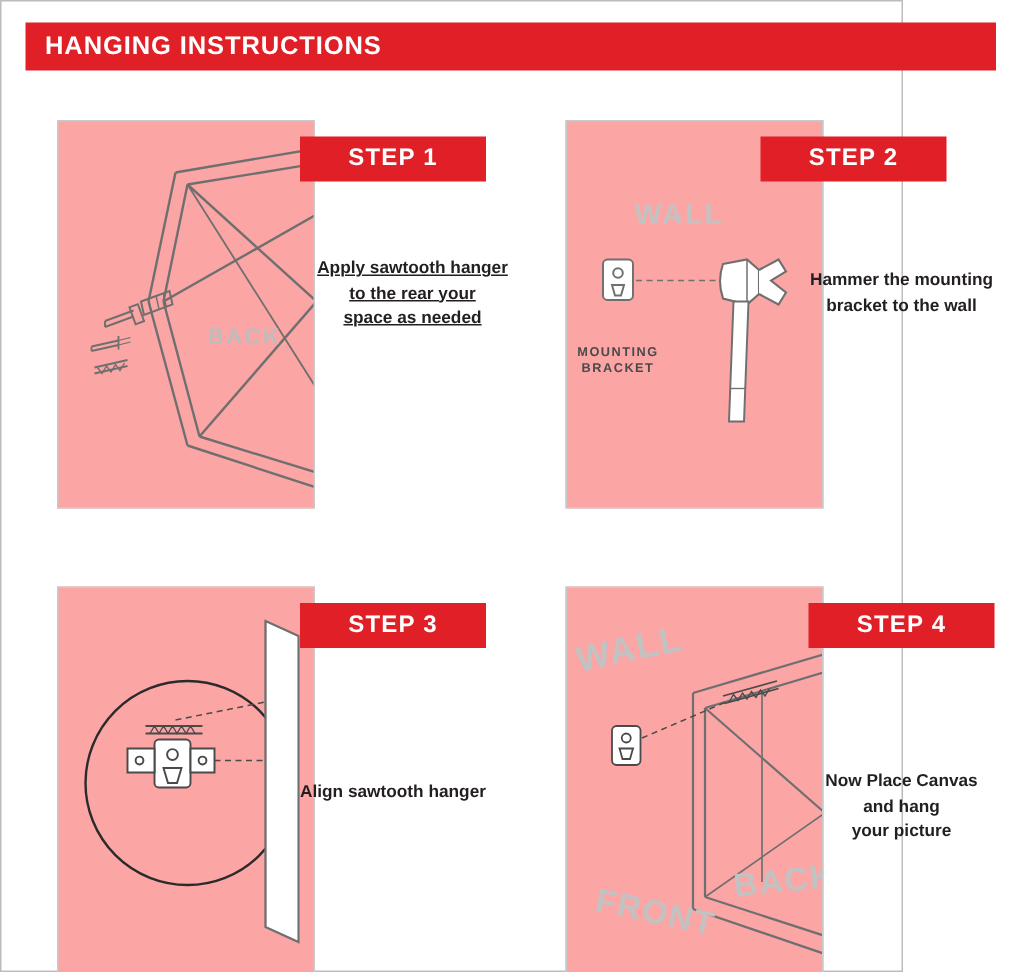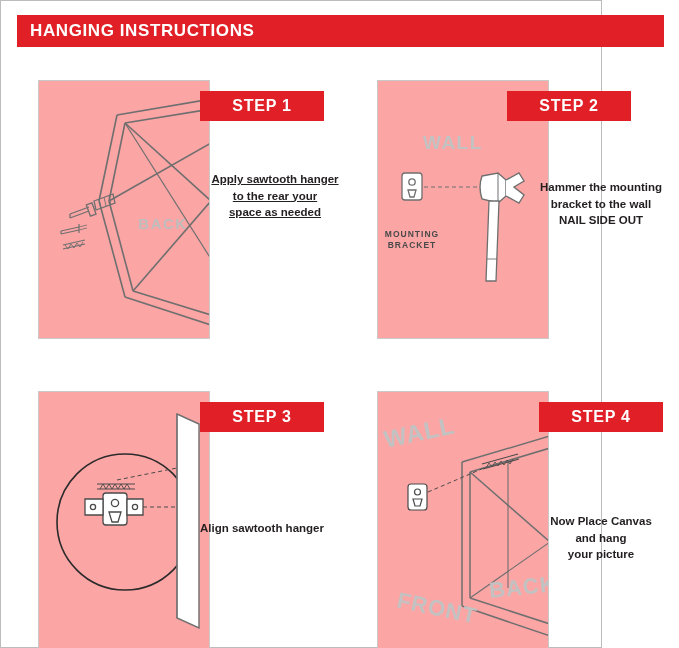--- a/index.html
+++ b/index.html
@@ -190,21 +190,20 @@
       <text x="34" y="156" text-anchor="middle" font-family="Liberation Sans, sans-serif" font-size="8.5" font-weight="bold" fill="#4a4a4a" letter-spacing="1">MOUNTING</text>
       <text x="34" y="167" text-anchor="middle" font-family="Liberation Sans, sans-serif" font-size="8.5" font-weight="bold" fill="#4a4a4a" letter-spacing="1">BRACKET</text>
     </svg>
   </div>
   <div class="label-bar" id="step2-label">
     <span>STEP 2</span>
   </div>
   <div class="caption" id="step2-cap">
     <span class="em">Hammer the mounting</span>
     <span class="em">bracket to the wall</span>
-    <span class="em">NAIL SIDE OUT</span>
   </div>
 
   <div class="illus" id="step3-illus">
     <svg width="172" height="259" viewBox="0 0 172 259">
 
       <circle cx="86" cy="130" r="68" fill="none" stroke="#2b2b2b" stroke-width="1.6"></circle>
 
       <g stroke="#6f6f6f" stroke-width="1.4" fill="#fff">
         <path d="M 138 22 L 160 32 L 160 236 L 138 226 Z"></path>
         <path d="M 138 22 L 138 226" stroke-width="1"></path>

